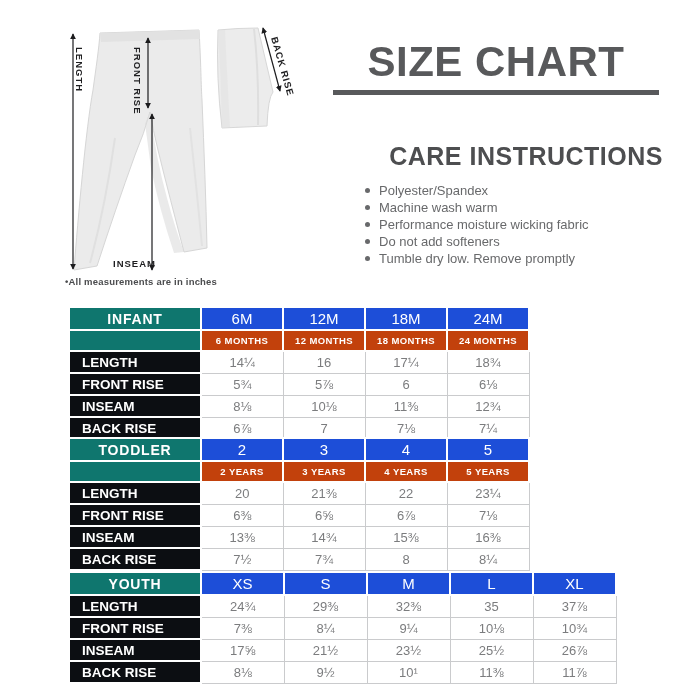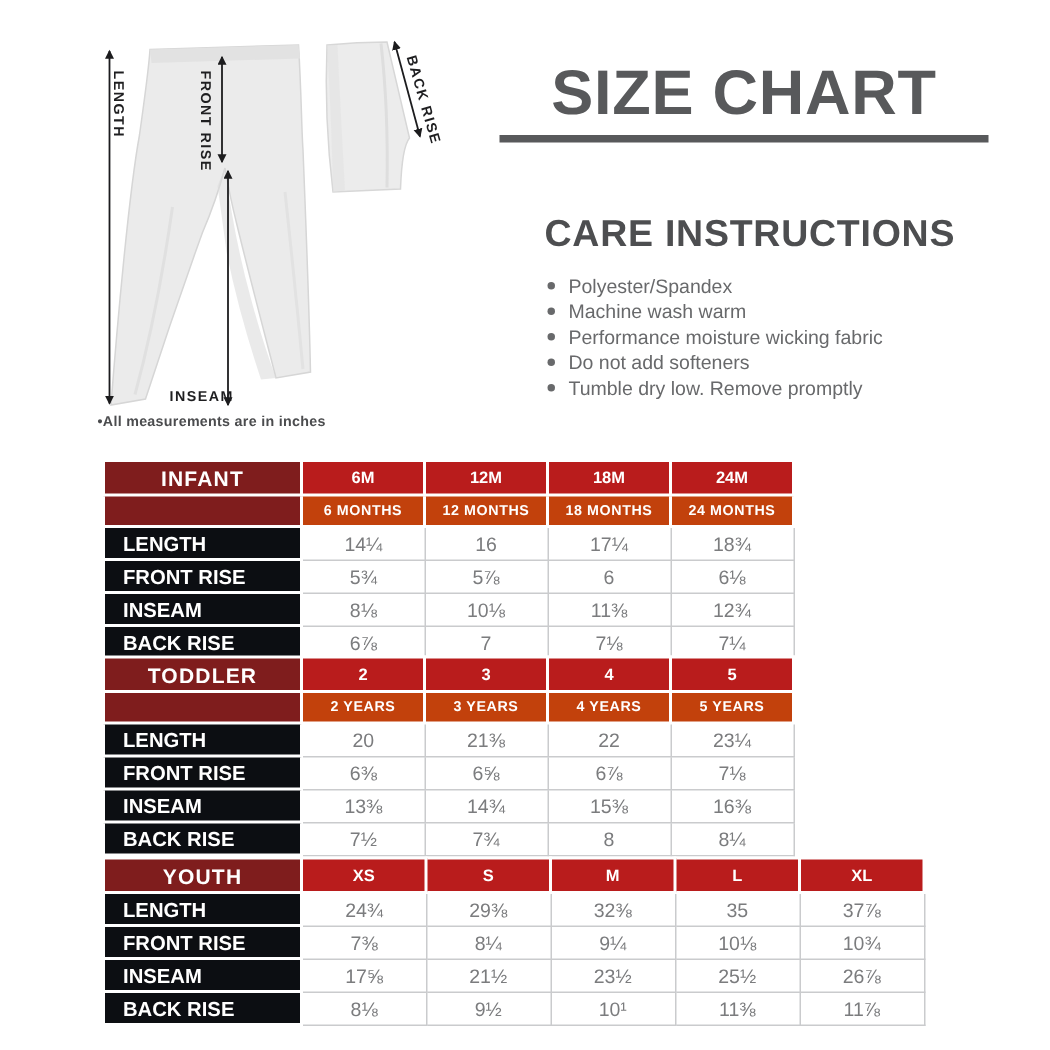--- a/index.html
+++ b/index.html
@@ -9,40 +9,40 @@
   
   .diagram{position:absolute;left:55px;top:18px;width:250px;height:262px;}
   .note{position:absolute;left:65px;top:276px;font-size:9.5px;font-weight:bold;color:#4b4c4e;letter-spacing:.2px;}
 
   
   .title-block{position:absolute;left:333px;top:42px;width:326px;text-align:center;}
   .title-line{font-size:42px;line-height:40px;font-weight:bold;color:#58595b;letter-spacing:.5px;}
   .divider{height:5px;background:#58595b;margin-top:8px;}
 
   
-  .care{position:absolute;left:363px;top:142px;width:300px;}
+  .care{position:absolute;left:363px;top:142px;width:300px;text-align:right;}
   .care-heading{font-size:25px;font-weight:bold;color:#4d4e50;letter-spacing:.5px;}
   .care-list{margin-top:11px;}
   .care-item{display:flex;align-items:flex-start;line-height:17px;font-size:13px;color:#68696b;}
   .dot{flex:0 0 auto;width:5px;height:5px;border-radius:50%;background:#68696b;margin:6px 9px 0 2px;}
 
   
   .table-host{position:absolute;left:68px;}
   .host-0{top:306px;}
   .host-1{top:437px;}
   .host-2{top:571px;}
   table.size-table{border-collapse:collapse;table-layout:fixed;}
   table.t-4{width:462px;}
   table.t-5{width:549px;}
   col.col-label{width:132px;}
   .size-table td{height:20px;vertical-align:middle;text-align:center;padding:0;}
   .size-table tr.hrow1 td{height:21px;}
   .size-table tr.hrow2 td{height:19px;}
-  td.cell-name{background:#7f1d1d;color:#ffffff;font-weight:bold;font-size:14px;letter-spacing:.8px;border:2px solid #ffffff;}
-  td.cell-size{background:#b91c1c;color:#ffffff;font-weight:bold;font-size:11px;border:2px solid #ffffff;}
+  td.cell-name{background:#0f766e;color:#ffffff;font-weight:bold;font-size:14px;letter-spacing:.8px;border:2px solid #ffffff;}
+  td.cell-size{background:#1d4ed8;color:#ffffff;font-weight:normal;font-size:15px;border:2px solid #ffffff;}
   td.cell-sub{background:#c2410c;color:#ffffff;font-weight:bold;font-size:9.5px;letter-spacing:.4px;border:2px solid #ffffff;}
   td.cell-label{background:#0c0e12;color:#ffffff;font-weight:bold;font-size:13.5px;text-align:left;padding-left:12px;border:2px solid #ffffff;}
   td.cell-value{background:#ffffff;color:#7b7c7e;font-size:13px;border:1px solid #cacbcd;text-align:center;}
 
   
   .measure-label{font-family:"Liberation Sans","DejaVu Sans",sans-serif;font-size:9.5px;font-weight:bold;fill:#1e1e20;letter-spacing:1px;}
 </style>
 </head>
 <body>
 

